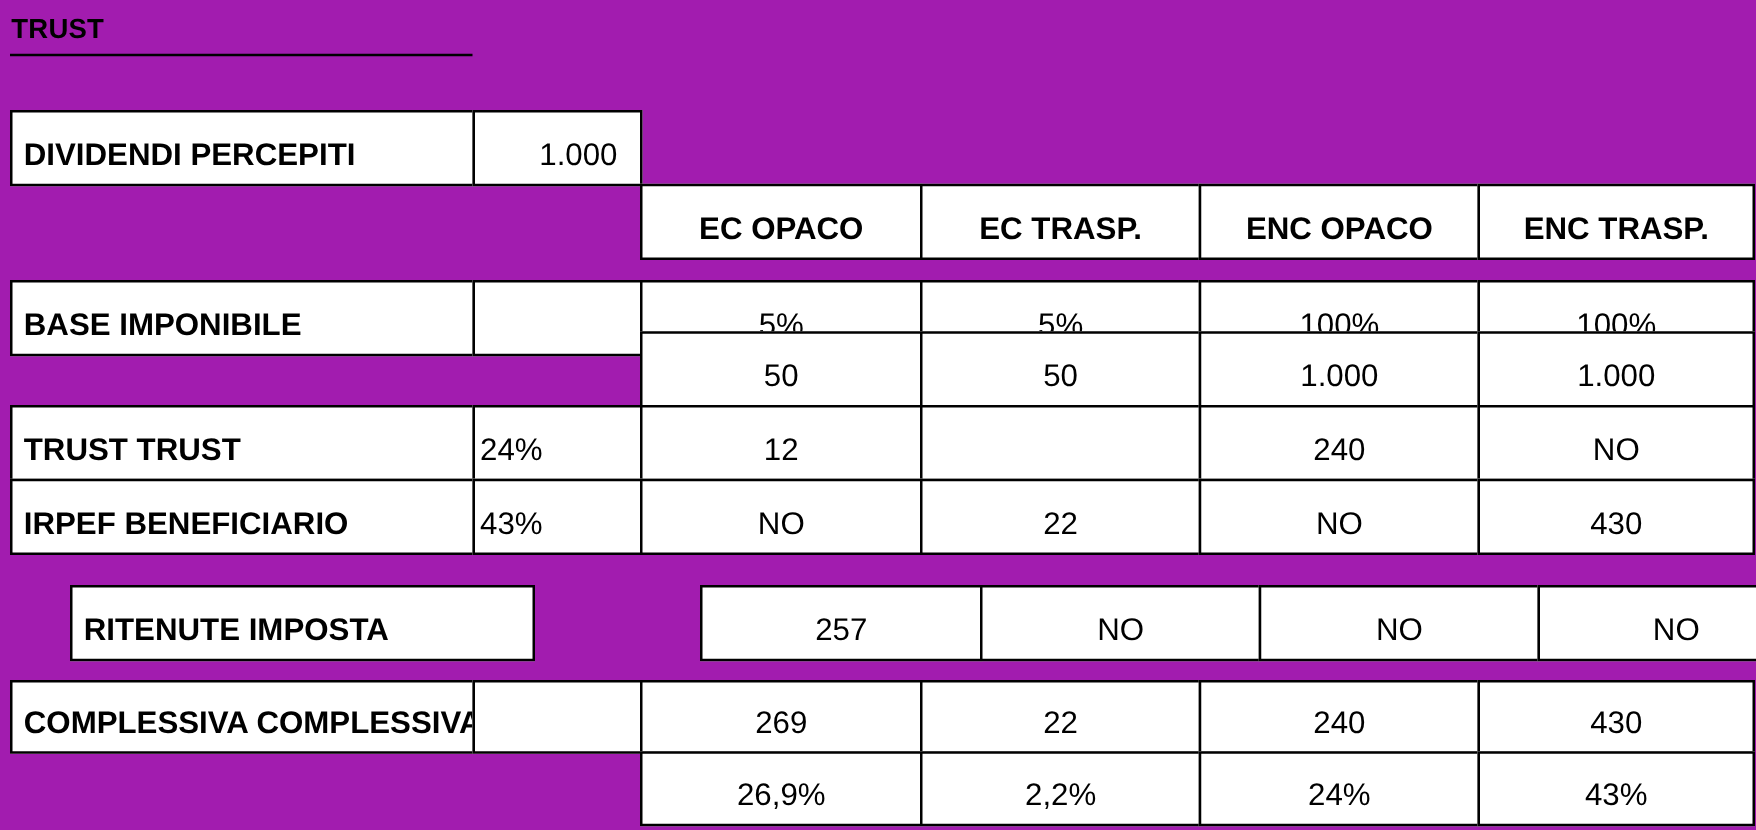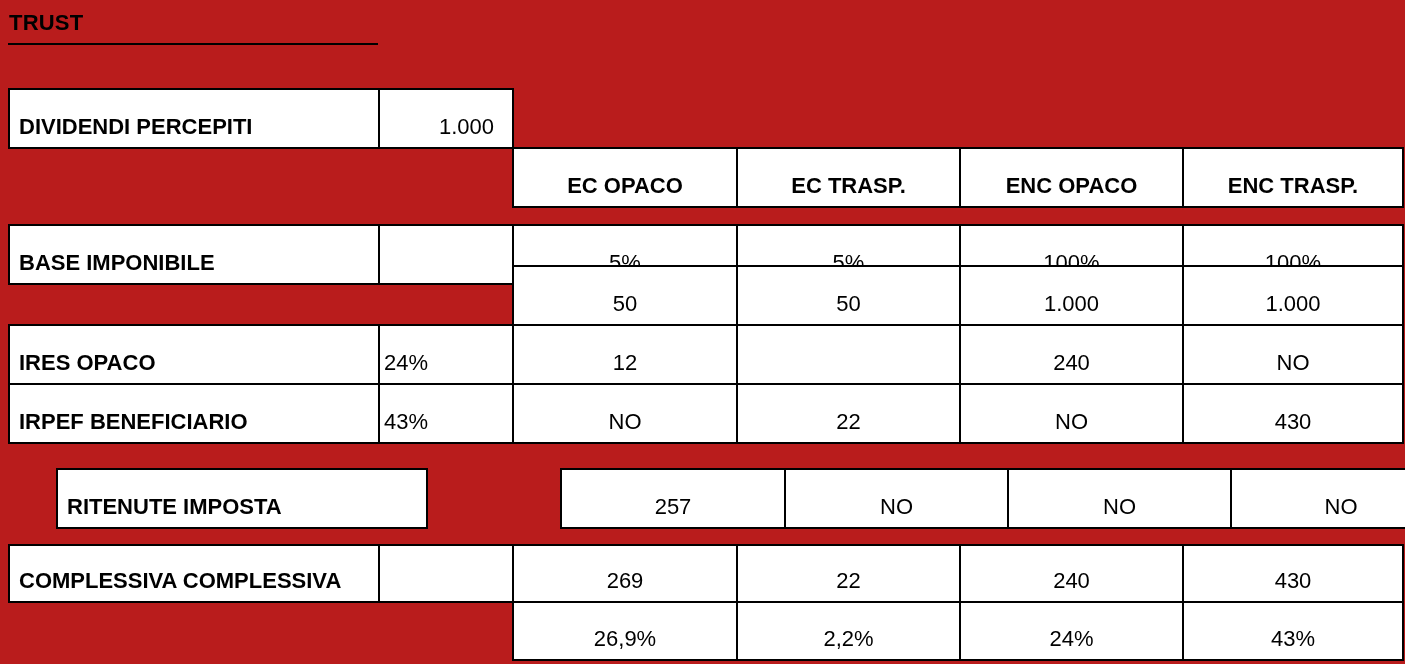--- a/index.html
+++ b/index.html
@@ -4,21 +4,21 @@
 <style>
   html, body {
     margin: 0;
     padding: 0;
     background: #ffffff;
   }
   .sheet {
     position: relative;
     width: 1405px;
     height: 664px;
-    background: #b91c1c;
+    background: #a21caf;
     font-family: "Liberation Sans", sans-serif;
     color: #000000;
     overflow: hidden;
   }
   .title {
     position: absolute;
     left: 9px;
     top: 10px;
     font-size: 22px;
     font-weight: bold;
@@ -32,21 +32,21 @@
     height: 0;
     border-top: 2px solid #000000;
   }
   .cell {
     position: absolute;
     box-sizing: border-box;
     border: 2px solid #000000;
     background: #ffffff;
     display: flex;
     align-items: flex-end;
-    font-size: 22px;
+    font-size: 25px;
     line-height: 1.15;
     padding-bottom: 8px;
     white-space: nowrap;
     overflow: hidden;
   }
   .bold { font-weight: bold; }
   .c-center { justify-content: center; }
   .c-left   { justify-content: flex-start; padding-left: 9px; }
   .c-leftsm { justify-content: flex-start; padding-left: 4px; }
   .c-right  { justify-content: flex-end; padding-right: 18px; }
@@ -91,21 +91,21 @@
   <div class="cell col3 row3 c-center">5%</div>
   <div class="cell col4 row3 c-center">5%</div>
   <div class="cell col5 row3 c-center">100%</div>
   <div class="cell col6 row3 c-center">100%</div>
 
   <div class="cell col3 row4 c-center">50</div>
   <div class="cell col4 row4 c-center">50</div>
   <div class="cell col5 row4 c-center">1.000</div>
   <div class="cell col6 row4 c-center">1.000</div>
 
-  <div class="cell col1 row5 c-left bold">IRES OPACO</div>
+  <div class="cell col1 row5 c-left bold">TRUST TRUST</div>
   <div class="cell col2 row5 c-leftsm">24%</div>
   <div class="cell col3 row5 c-center">12</div>
   <div class="cell col4 row5 c-center"></div>
   <div class="cell col5 row5 c-center">240</div>
   <div class="cell col6 row5 c-center">NO</div>
 
   <div class="cell col1 row6 c-left bold">IRPEF BENEFICIARIO</div>
   <div class="cell col2 row6 c-leftsm">43%</div>
   <div class="cell col3 row6 c-center">NO</div>
   <div class="cell col4 row6 c-center">22</div>

